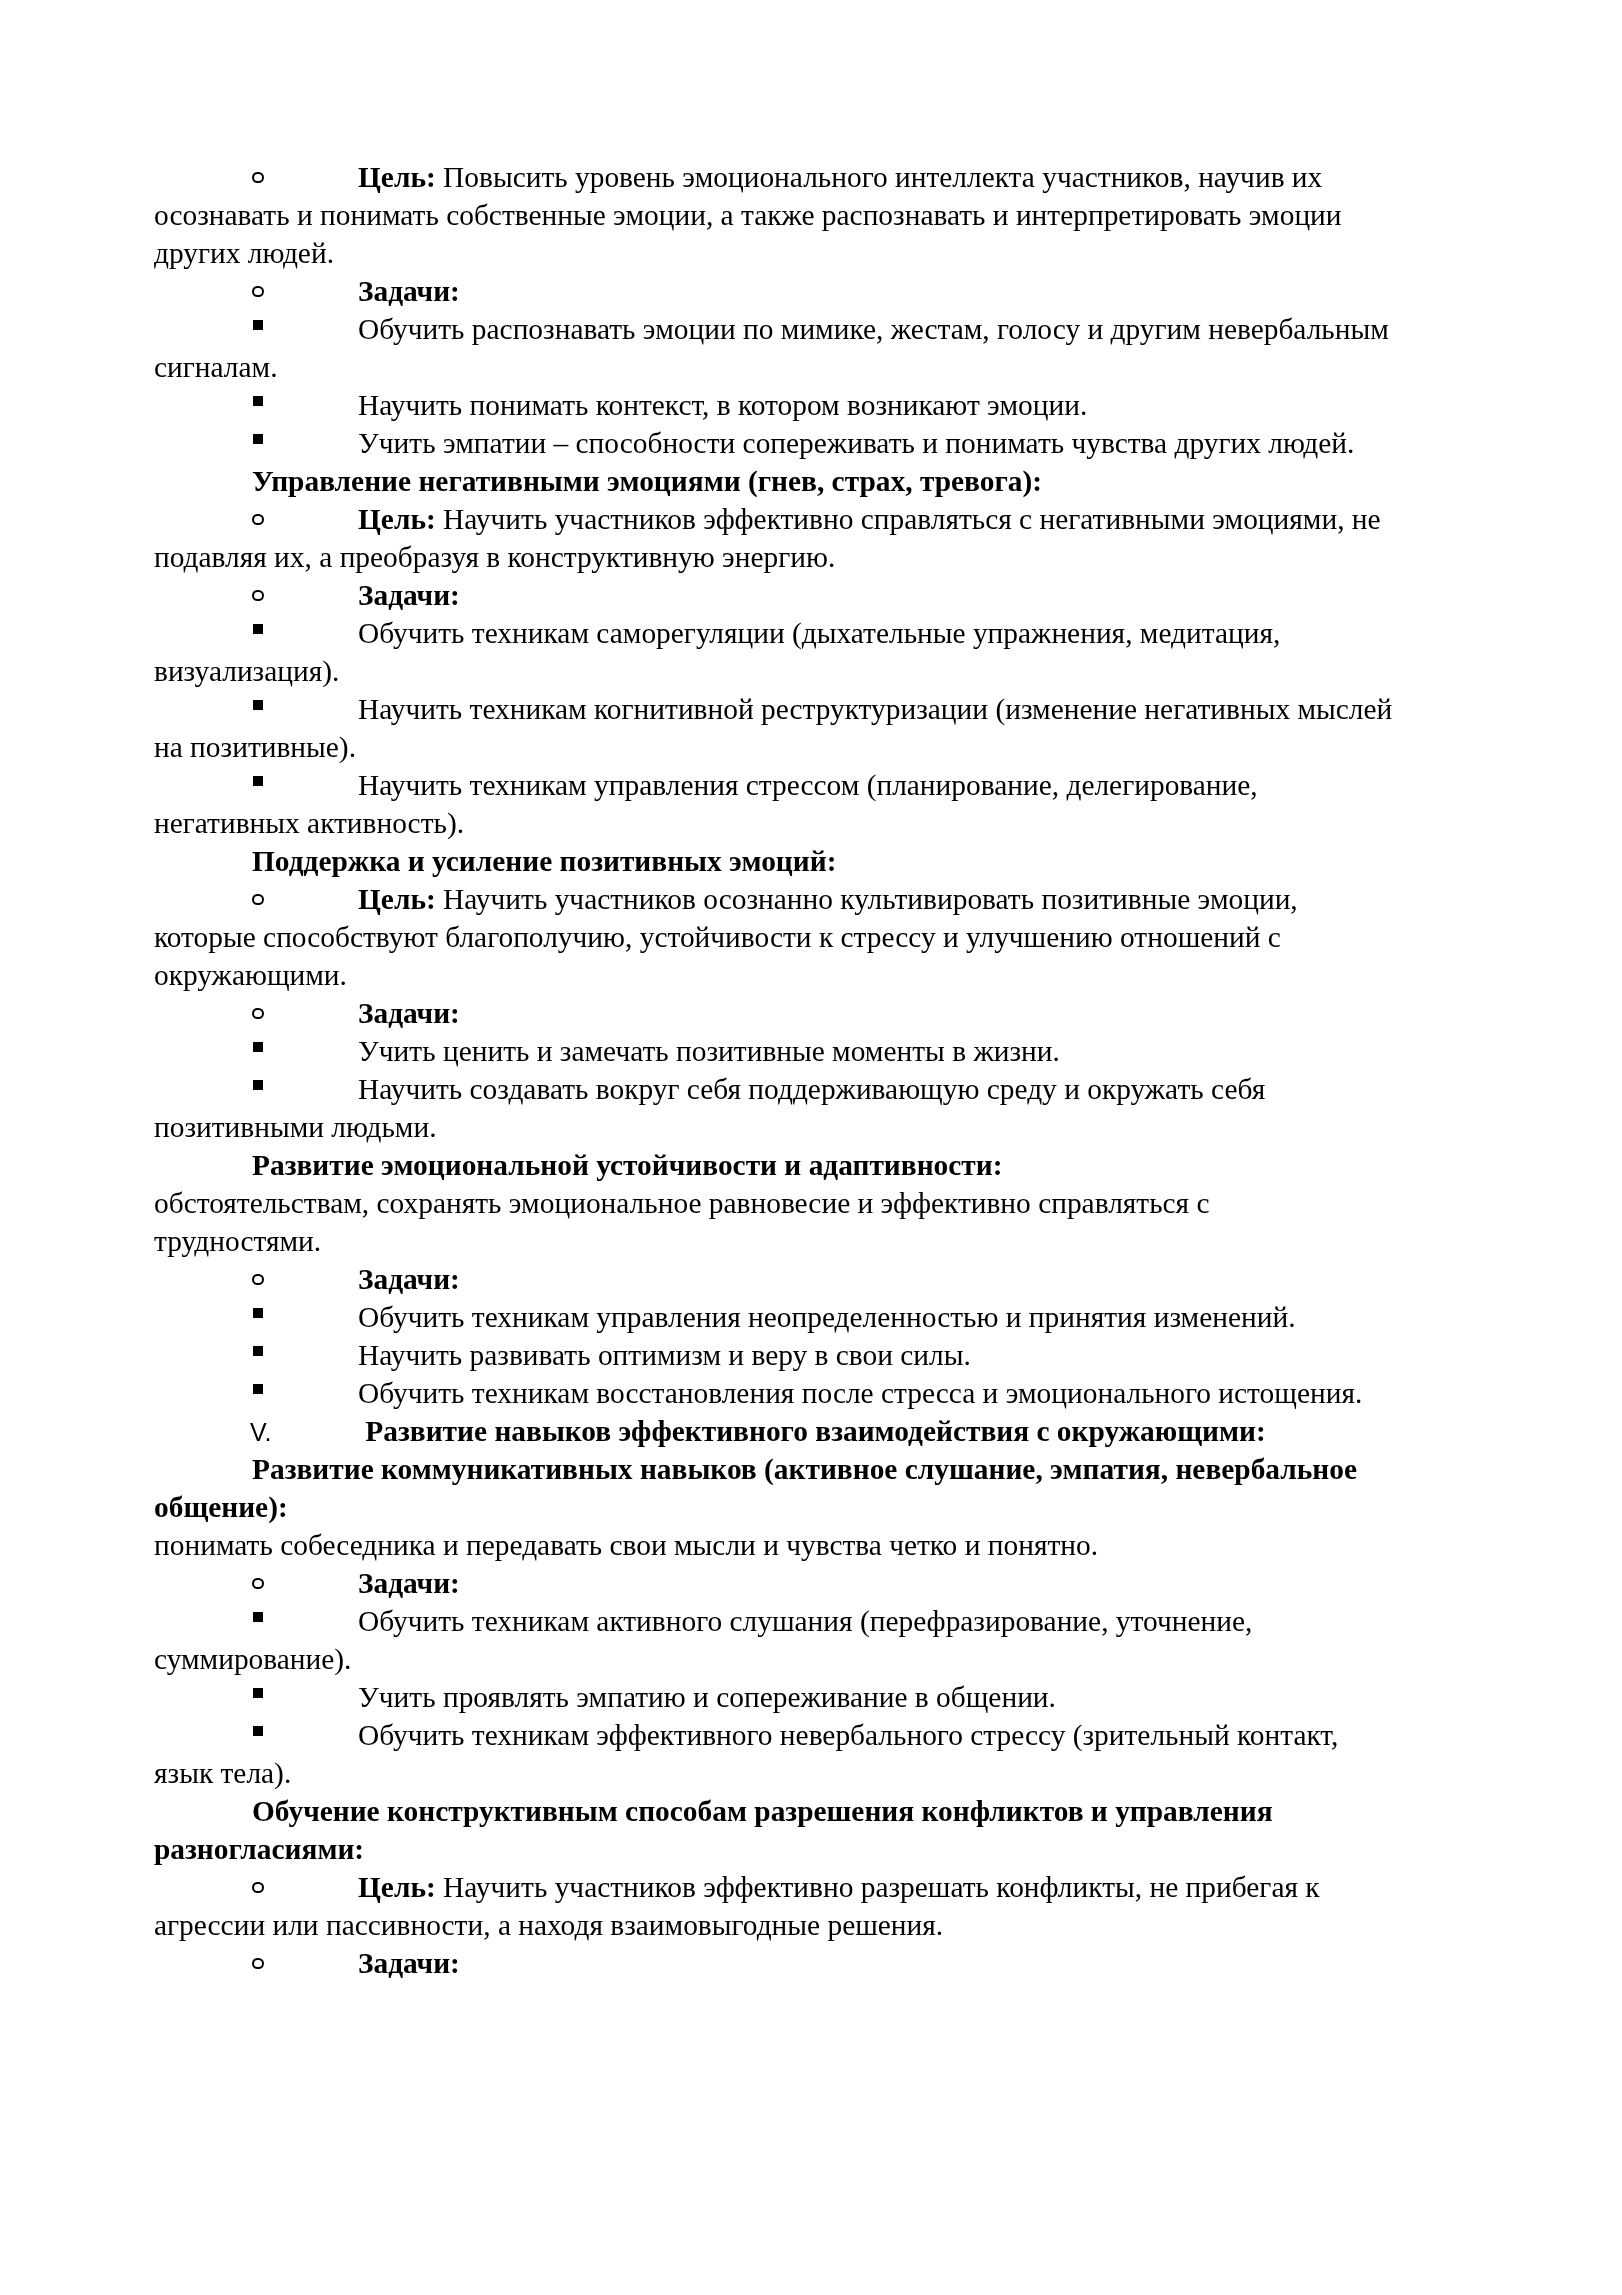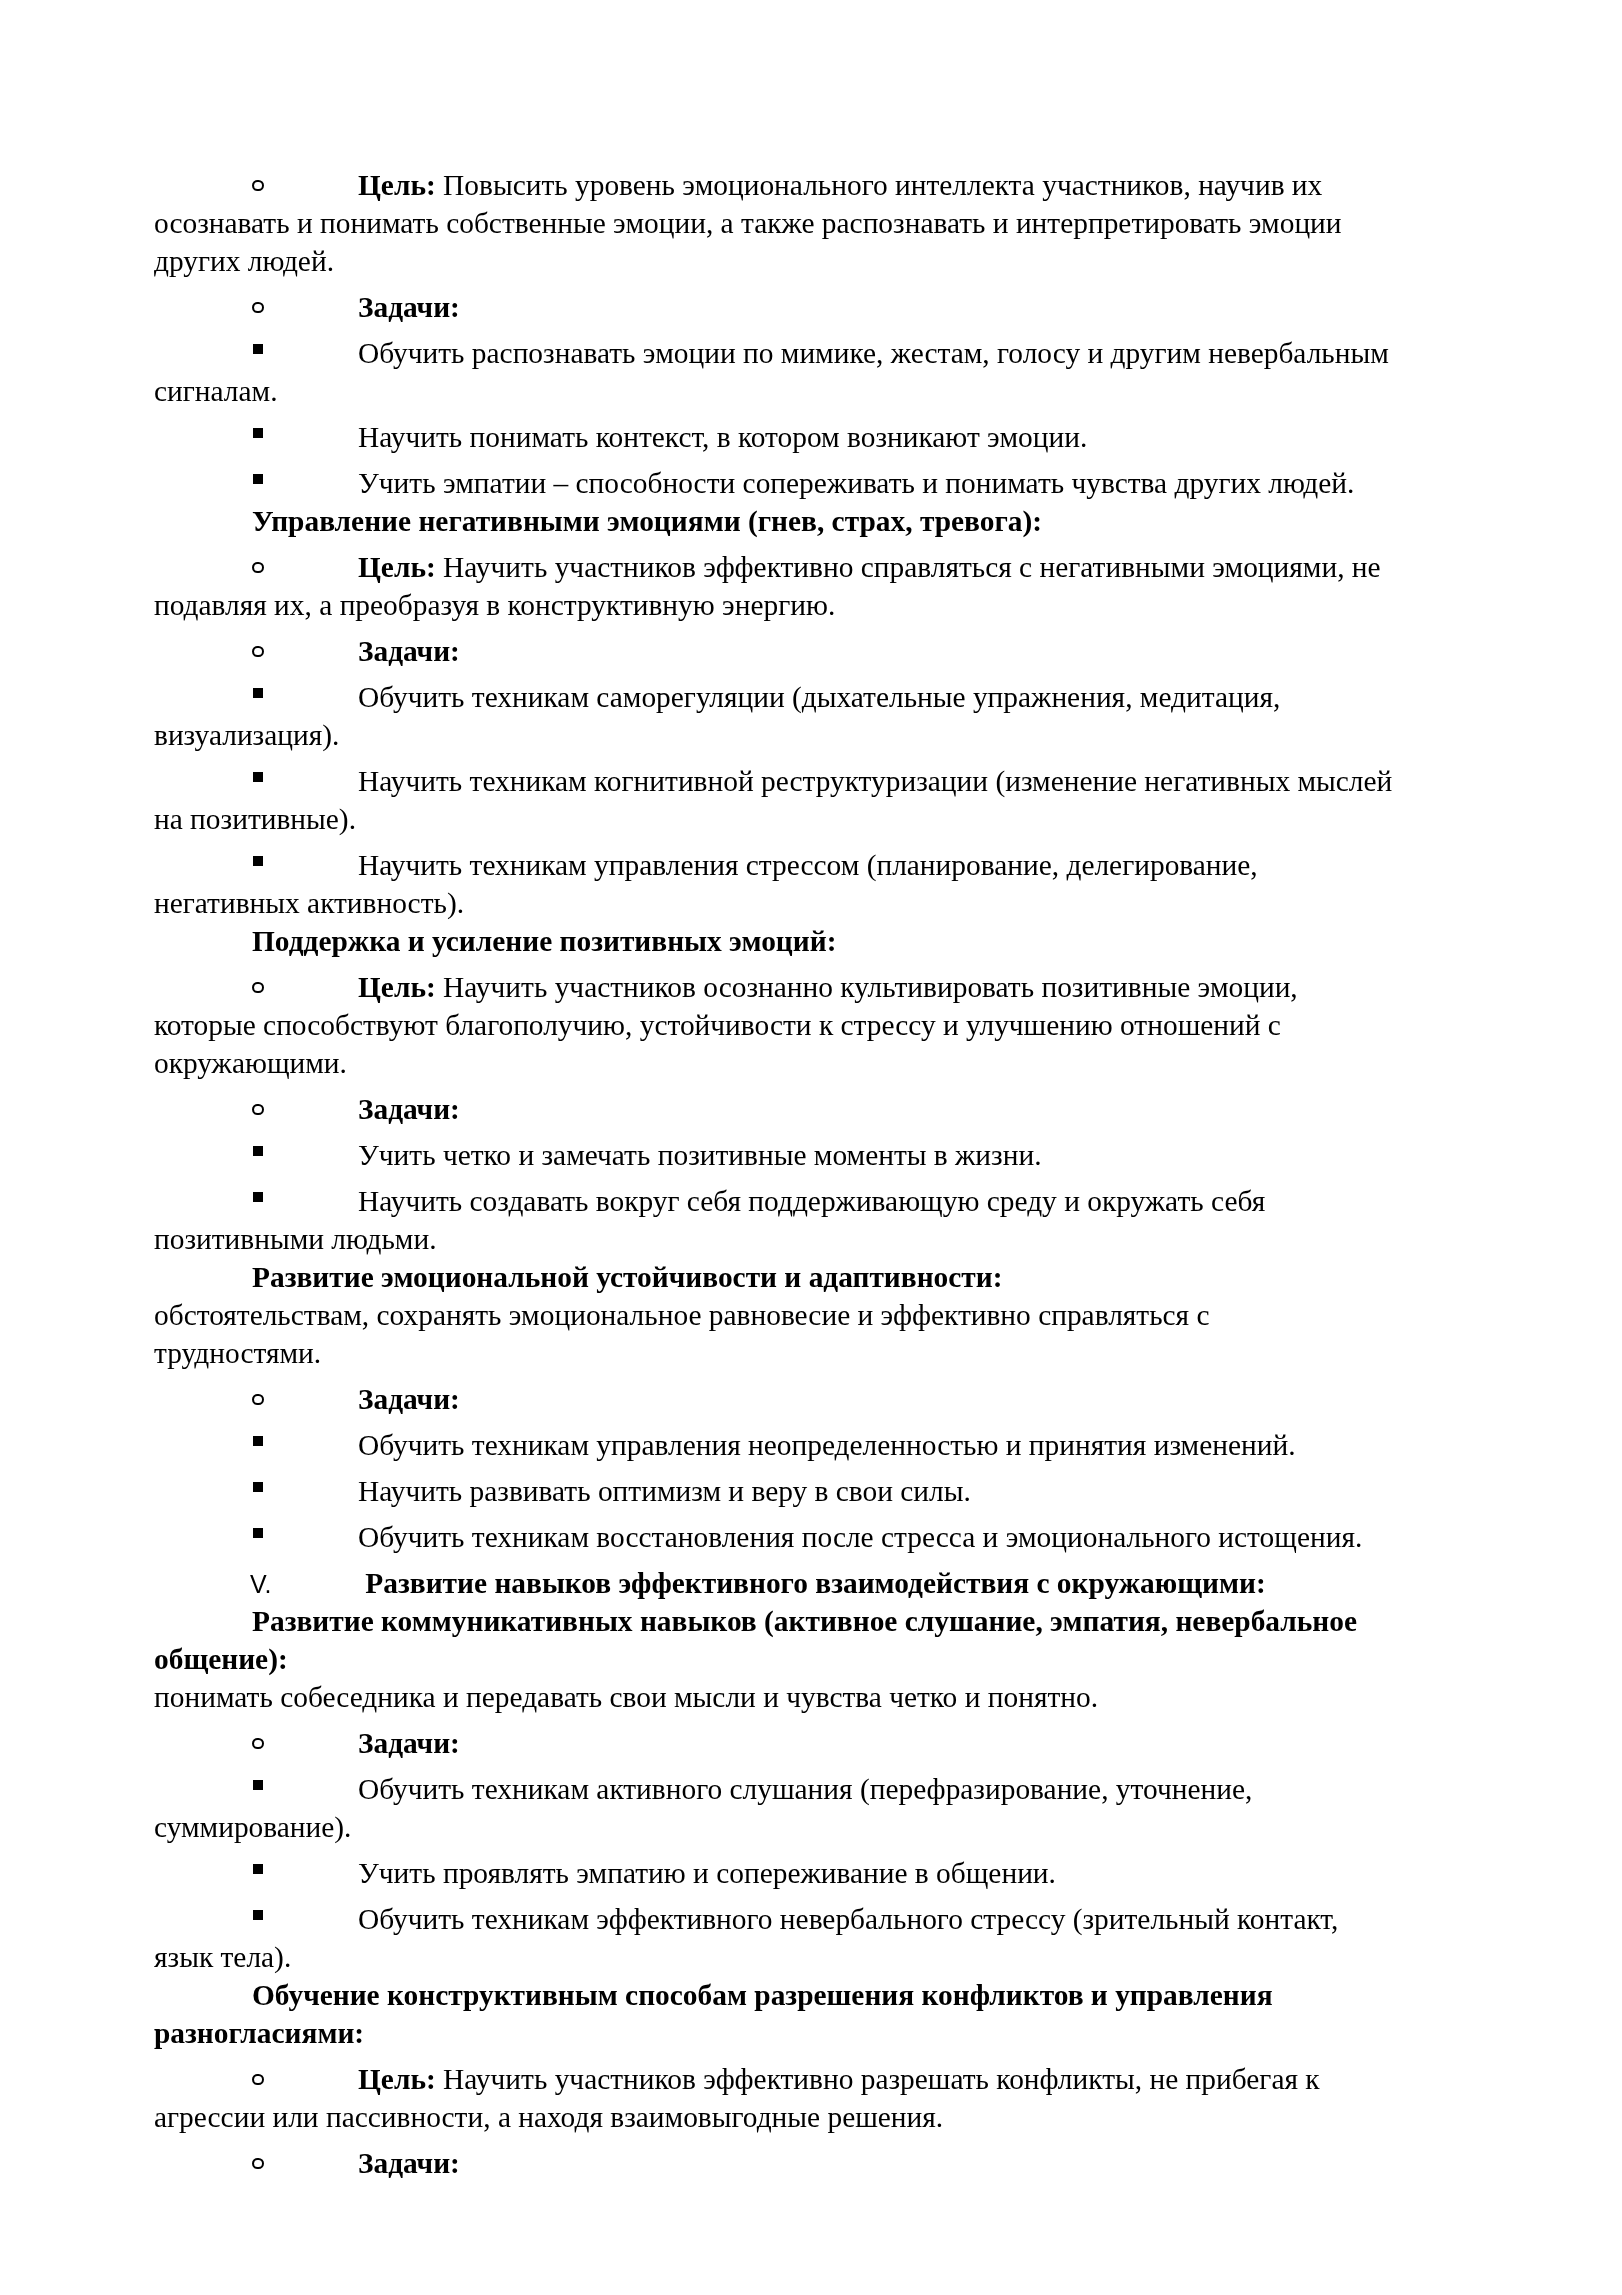--- a/index.html
+++ b/index.html
@@ -27,21 +27,20 @@
   .line {
     position: relative;
     height: 38px;
     line-height: 38px;
     font-size: 29.4px;
     white-space: pre;
   }
   
   .line.circle, .line.square, .line.roman {
     padding-left: 204px;
-    margin-top: 8px;
   }
   
   .line.heading {
     text-indent: 98px;
   }
   .line.heading .run { font-weight: bold; }
   .run { font-weight: normal; }
   .run.b { font-weight: bold; }
   .marker {
     position: absolute;
@@ -95,21 +94,21 @@
       <div class="line cont"><span class="run">визуализация).</span></div>
       <div class="line square"><span class="marker square"></span><span class="run">Научить техникам когнитивной реструктуризации (изменение негативных мыслей</span></div>
       <div class="line cont"><span class="run">на позитивные).</span></div>
       <div class="line square"><span class="marker square"></span><span class="run">Научить техникам управления стрессом (планирование, делегирование,</span></div>
       <div class="line cont"><span class="run">негативных активность).</span></div>
       <div class="line heading"><span class="run b">Поддержка и усиление позитивных эмоций:</span></div>
       <div class="line circle"><span class="marker circle"></span><span class="run b">Цель:</span><span class="run"> Научить участников осознанно культивировать позитивные эмоции,</span></div>
       <div class="line cont"><span class="run">которые способствуют благополучию, устойчивости к стрессу и улучшению отношений с</span></div>
       <div class="line cont"><span class="run">окружающими.</span></div>
       <div class="line circle"><span class="marker circle"></span><span class="run b">Задачи:</span></div>
-      <div class="line square"><span class="marker square"></span><span class="run">Учить четко и замечать позитивные моменты в жизни.</span></div>
+      <div class="line square"><span class="marker square"></span><span class="run">Учить ценить и замечать позитивные моменты в жизни.</span></div>
       <div class="line square"><span class="marker square"></span><span class="run">Научить создавать вокруг себя поддерживающую среду и окружать себя</span></div>
       <div class="line cont"><span class="run">позитивными людьми.</span></div>
       <div class="line heading"><span class="run b">Развитие эмоциональной устойчивости и адаптивности:</span></div>
       <div class="line cont"><span class="run">обстоятельствам, сохранять эмоциональное равновесие и эффективно справляться с</span></div>
       <div class="line cont"><span class="run">трудностями.</span></div>
       <div class="line circle"><span class="marker circle"></span><span class="run b">Задачи:</span></div>
       <div class="line square"><span class="marker square"></span><span class="run">Обучить техникам управления неопределенностью и принятия изменений.</span></div>
       <div class="line square"><span class="marker square"></span><span class="run">Научить развивать оптимизм и веру в свои силы.</span></div>
       <div class="line square"><span class="marker square"></span><span class="run">Обучить техникам восстановления после стресса и эмоционального истощения.</span></div>
       <div class="line roman"><span class="marker roman">V.</span><span class="run b"> Развитие навыков эффективного взаимодействия с окружающими:</span></div>

